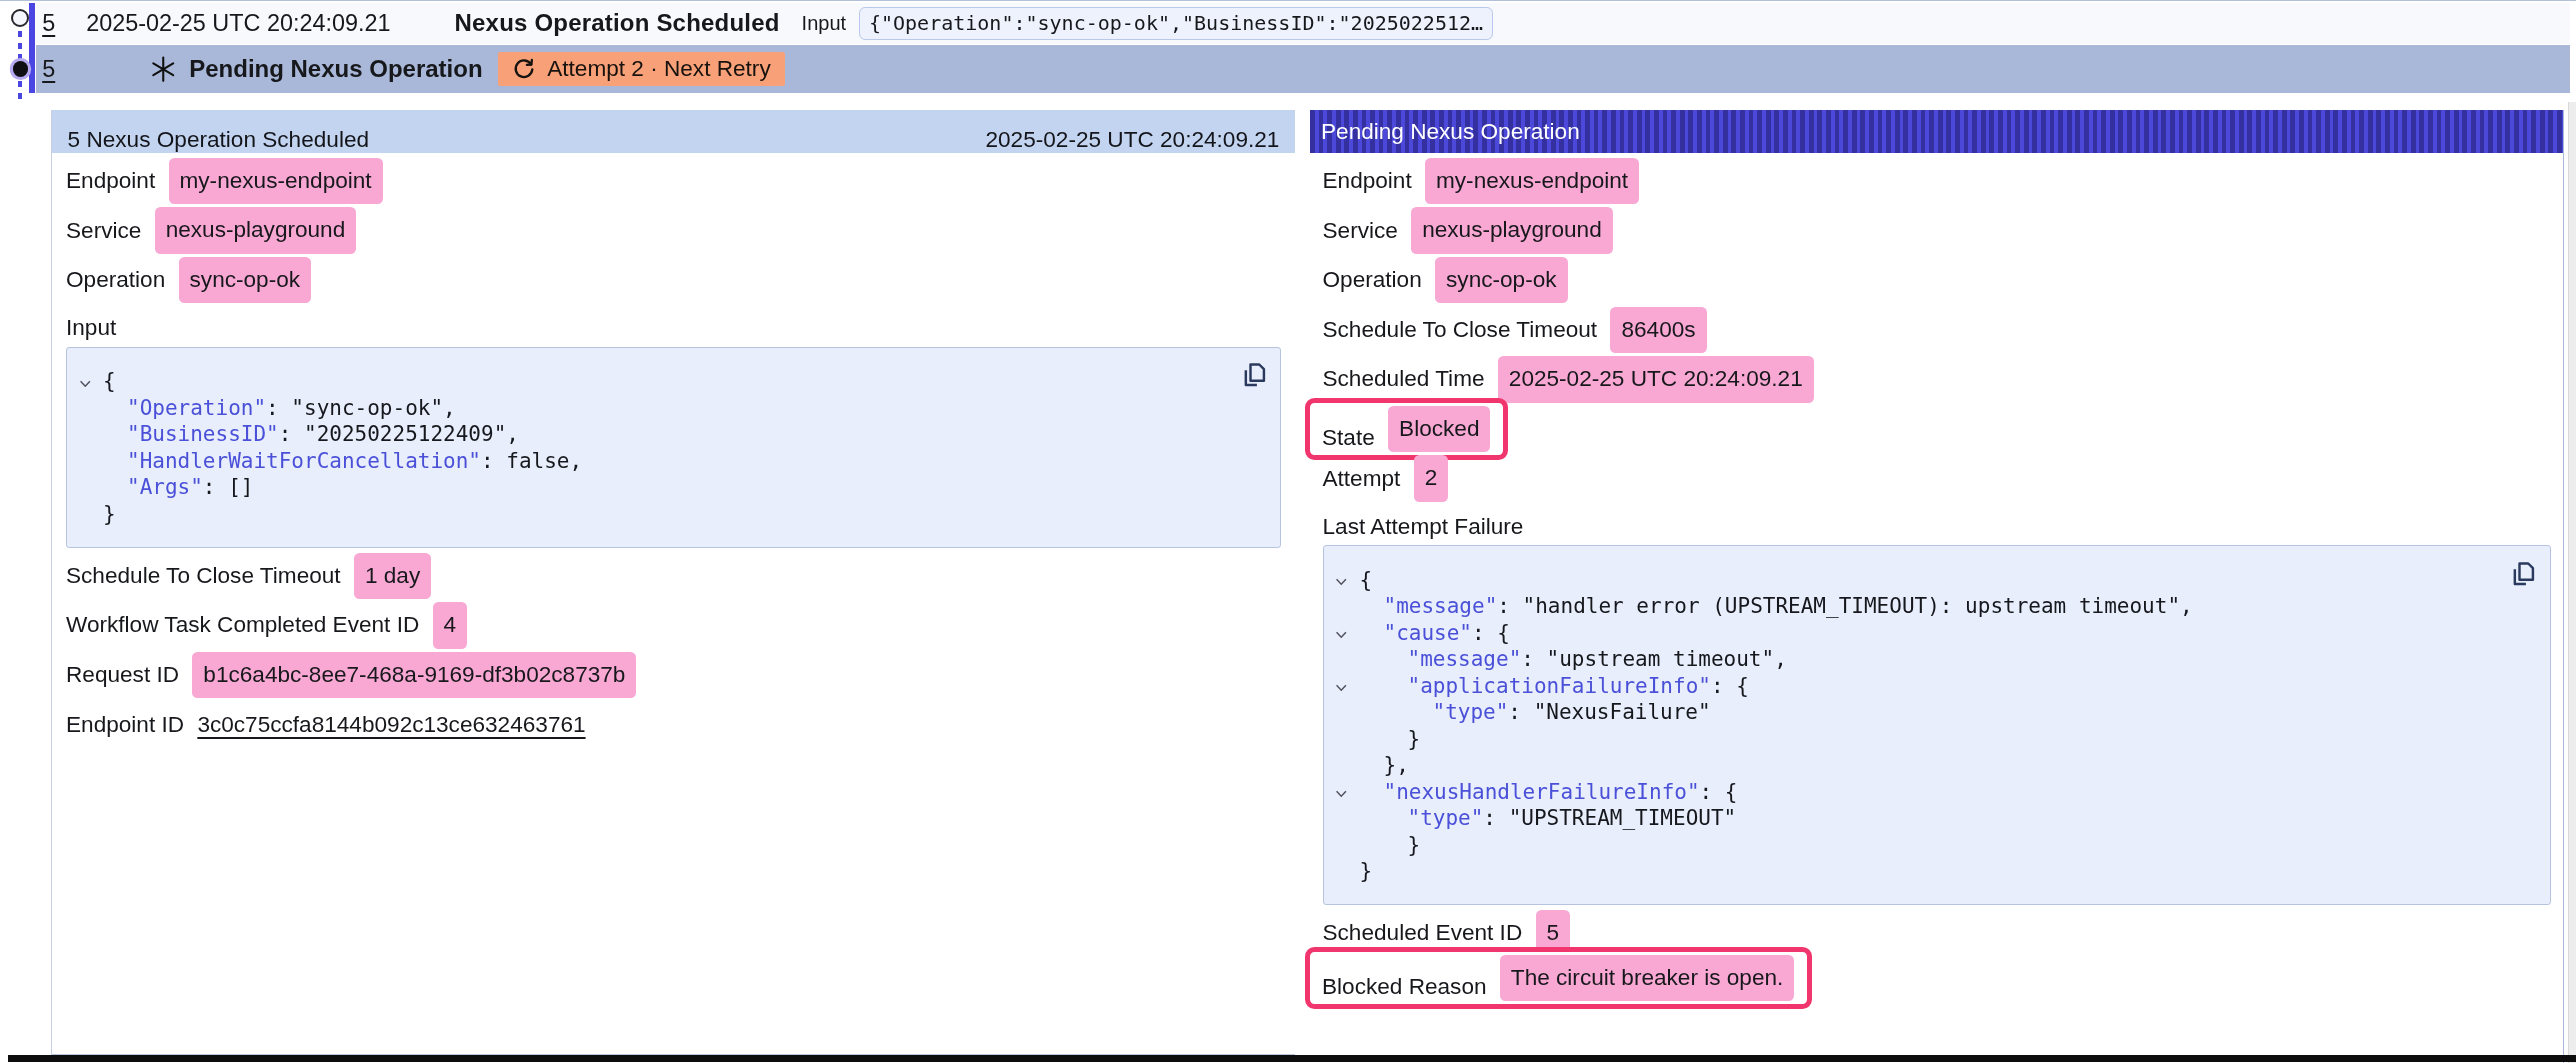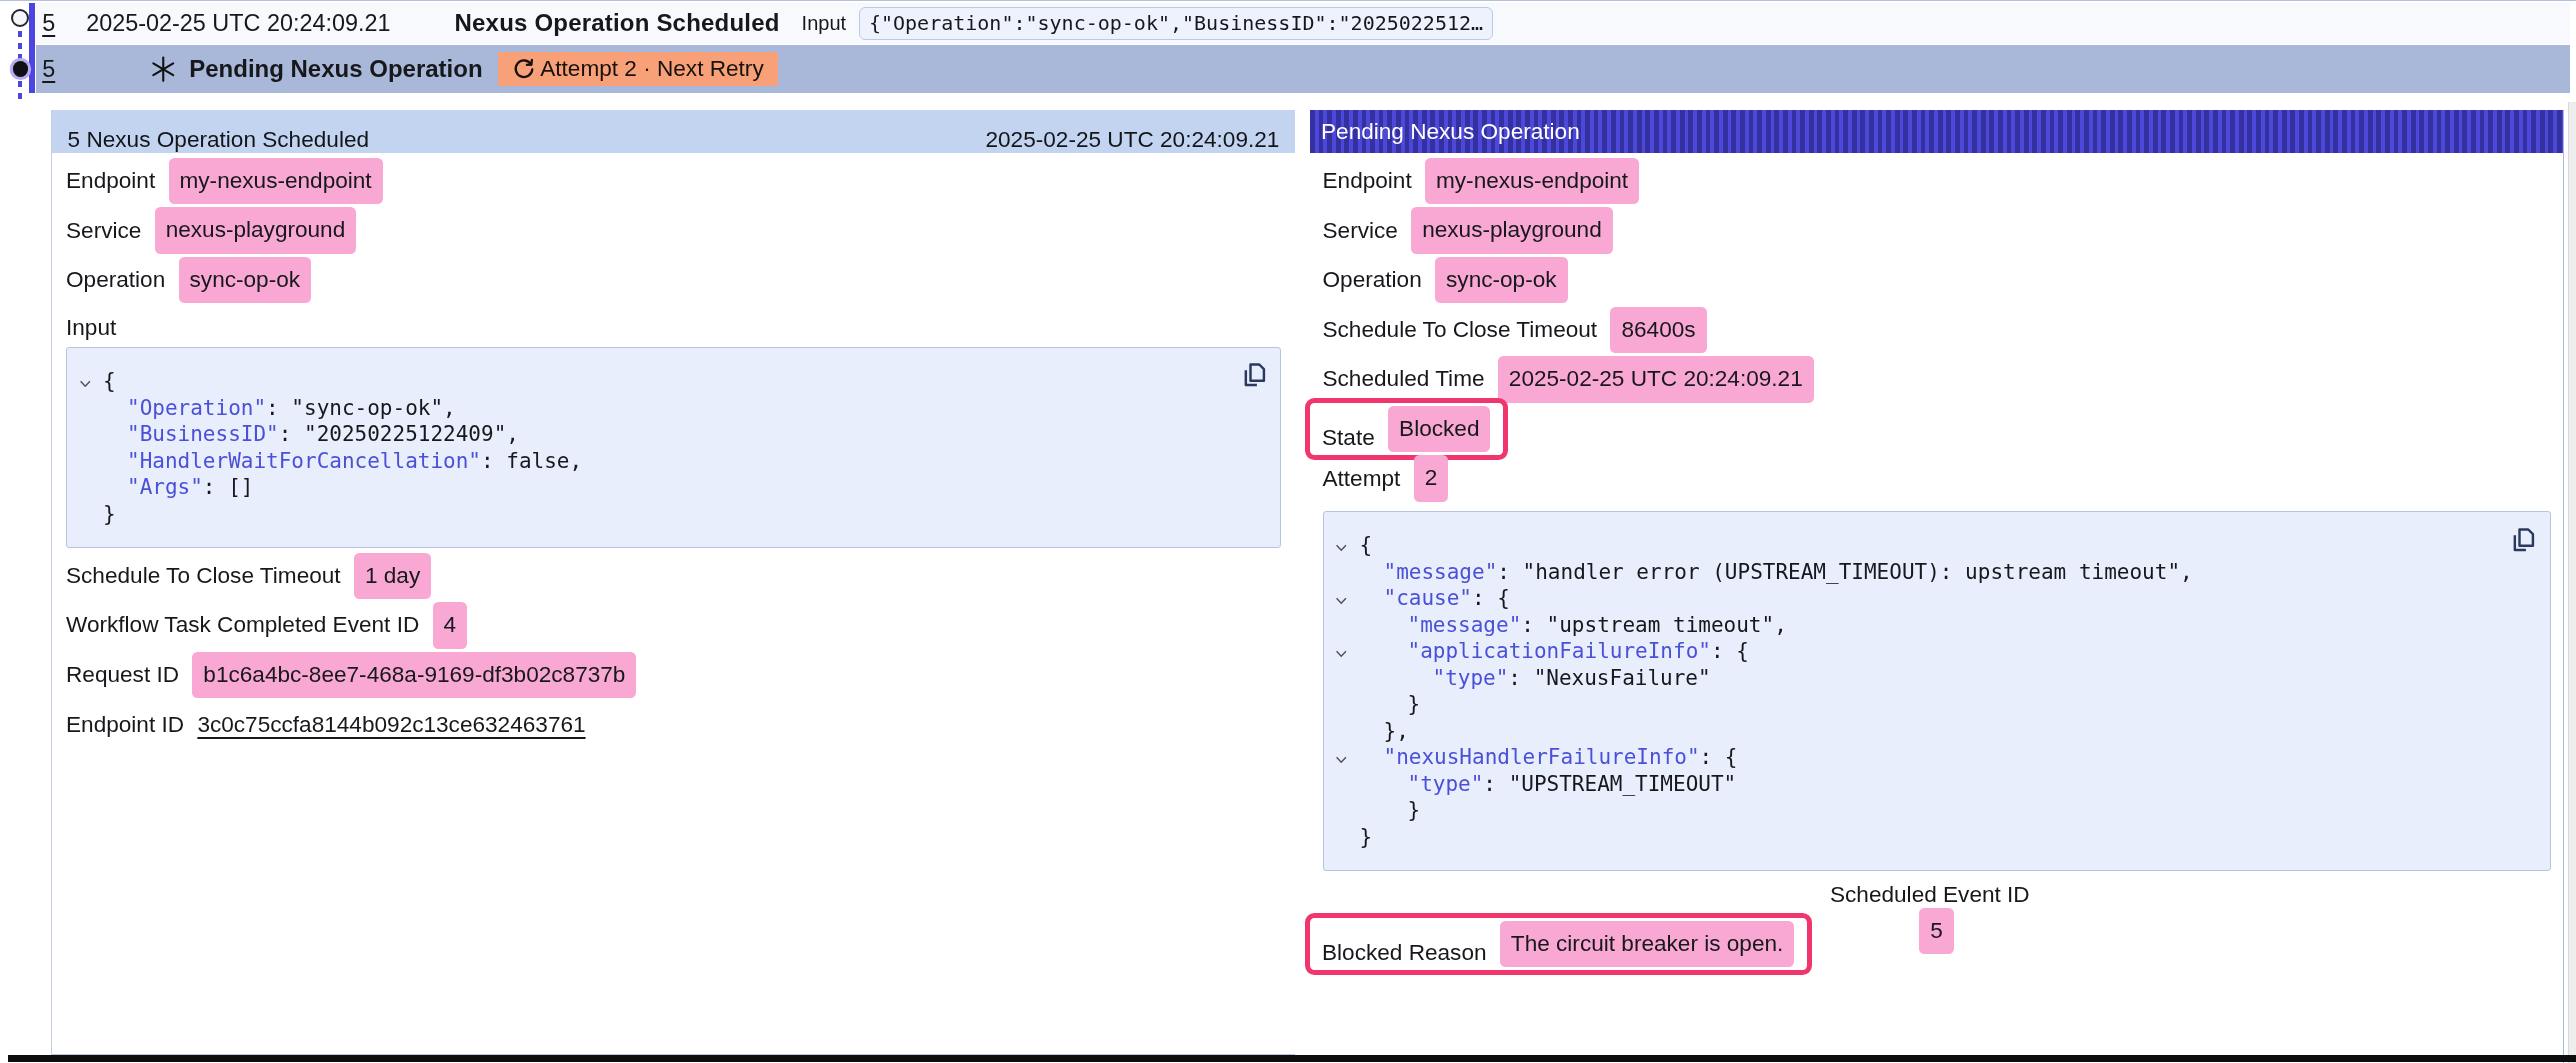--- a/index.html
+++ b/index.html
@@ -12,21 +12,21 @@
   .row1 { top:1.6px; height:41px; background:#f8f9fc; padding-left:6.2px; }
   .row2 { top:44px; height:48px; background:#a9b8d8; padding-left:6.2px; }
   .ev-id { font-size:23.4px; color:#17181c; text-decoration:underline; text-decoration-thickness:1.6px; text-underline-offset:3.9px; cursor:pointer; }
   .row1 .ev-time { font-size:23.4px; margin-left:31px; }
   .row1 .ev-title { font-size:24px; font-weight:700; margin-left:64px; letter-spacing:0.2px; }
   .row1 .input-label { font-size:20px; margin-left:22px; }
   .input-chip { margin-left:12.5px; font-family:"DejaVu Sans Mono", monospace; font-size:20px;
     background:#eef2fd; border:1.6px solid #b9c8ec; border-radius:6.2px; padding:3.1px 9.4px; line-height:1.25; cursor:pointer; }
   .row2 .asterisk { margin-left:95px; display:inline-flex; }
   .row2 .pending-title { font-size:24px; font-weight:700; margin-left:12.5px; }
-  .retry-badge { margin-left:15.6px; display:inline-flex; align-items:center; gap:4px;
+  .retry-badge { margin-left:15.6px; display:inline-flex; align-items:center; gap:11px;
     background:#f8a077; border-radius:2.3px; height:34px; padding:0 14px; font-size:22.6px; font-weight:500; color:#17120e; }
 
   
   .tl-bar { position:absolute; left:29px; top:2.3px; width:6.2px; height:90px; background:#4b46e2; }
   .tl-circle-open { position:absolute; left:11px; top:7.8px; width:18px; height:18px; border-radius:50%;
     background:#f4f6fb; border:2.3px solid #26262c; }
   .tl-circle-filled { position:absolute; left:12.5px; top:60px; width:15.6px; height:15.6px; border-radius:50%;
     background:#101014; box-shadow:0 0 0 3.1px #b7aaf0; }
   .tl-dash { position:absolute; left:18px; width:3.9px;
     background:repeating-linear-gradient(180deg,#4b46e2 0 6.2px,transparent 6.2px 11.7px); }
@@ -190,20 +190,21 @@
       <div class="field">
         <span class="hl">
           <span class="flabel">State</span>
           <span class="chip">Blocked</span>
         </span>
       </div>
       <div class="field">
         <span class="flabel">Attempt</span>
         <span class="chip">2</span>
       </div>
+      <div class="label-row">Last Attempt Failure</div>
       <div class="code-block">
         <span class="copy-btn">
           <svg width="28" height="30" viewBox="0 0 24 25" fill="none" stroke="#2a3a5e" stroke-width="2.1" stroke-linejoin="round">
             <path d="M9 3.5 h7.5 l4 4 v10 h-11.5 z"></path>
             <path d="M5 8.5 v12.5 h9.5"></path>
           </svg>
         </span>
       <div class="code-line"><span class="gutter"><svg width="12.5" height="7.8" viewBox="0 0 16 10">
                 <polyline points="2,1.5 8,8 14,1.5" fill="none" stroke="#4f4f5a" stroke-width="1.8"></polyline>
               </svg></span><span class="code-text" style="padding-left: 0px;"><span class="jp">{</span></span></div>
@@ -218,21 +219,21 @@
           <div class="code-line"><span class="gutter"></span><span class="code-text" style="padding-left: 73px;"><span class="jk">"type"</span><span class="jp">: "NexusFailure"</span></span></div>
           <div class="code-line"><span class="gutter"></span><span class="code-text" style="padding-left: 48px;"><span class="jp">}</span></span></div>
           <div class="code-line"><span class="gutter"></span><span class="code-text" style="padding-left: 24px;"><span class="jp">},</span></span></div>
           <div class="code-line"><span class="gutter"><svg width="12.5" height="7.8" viewBox="0 0 16 10">
                 <polyline points="2,1.5 8,8 14,1.5" fill="none" stroke="#4f4f5a" stroke-width="1.8"></polyline>
               </svg></span><span class="code-text" style="padding-left: 24px;"><span class="jk">"nexusHandlerFailureInfo"</span><span class="jp">: {</span></span></div>
           <div class="code-line"><span class="gutter"></span><span class="code-text" style="padding-left: 48px;"><span class="jk">"type"</span><span class="jp">: "UPSTREAM_TIMEOUT"</span></span></div>
           <div class="code-line"><span class="gutter"></span><span class="code-text" style="padding-left: 48px;"><span class="jp">}</span></span></div>
           <div class="code-line"><span class="gutter"></span><span class="code-text" style="padding-left: 0px;"><span class="jp">}</span></span></div>
         </div>
-      <div class="field" style="margin-bottom:11px;flex-direction:column;">
+      <div class="field" style="margin-bottom:11px;">
         <span class="flabel">Scheduled Event ID</span>
         <span class="chip">5</span>
       </div>
       <div class="field">
         <span class="hl">
           <span class="flabel">Blocked Reason</span>
           <span class="chip">The circuit breaker is open.</span>
         </span>
       </div>
     </div>

